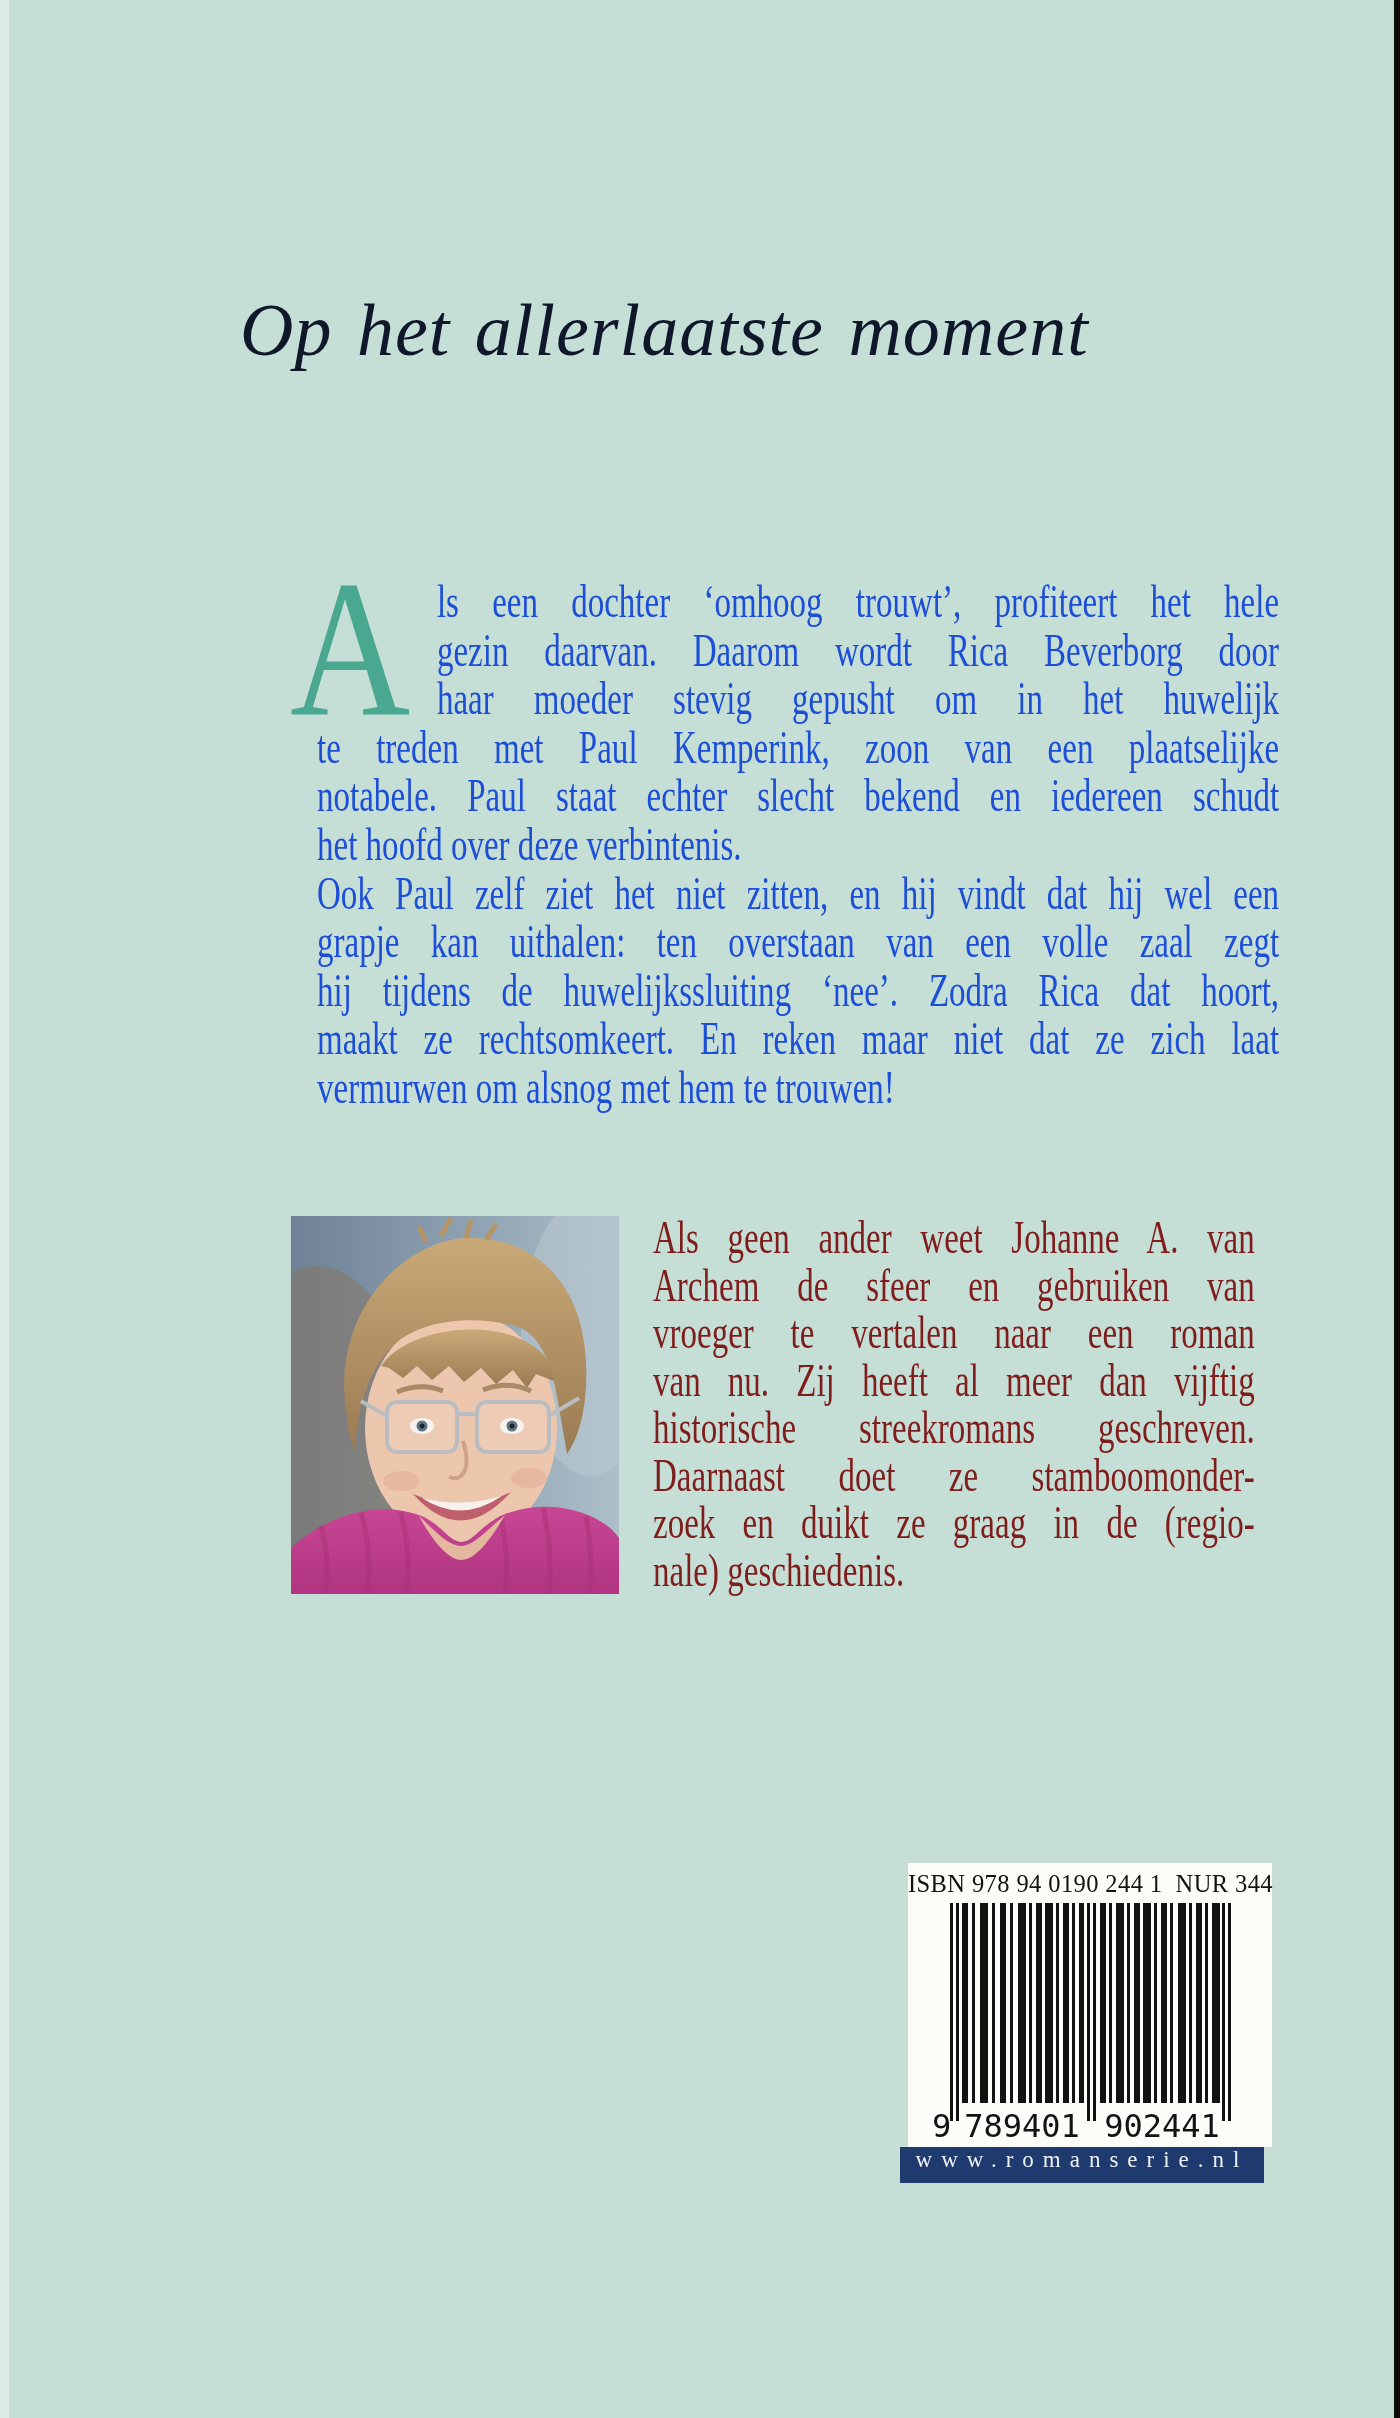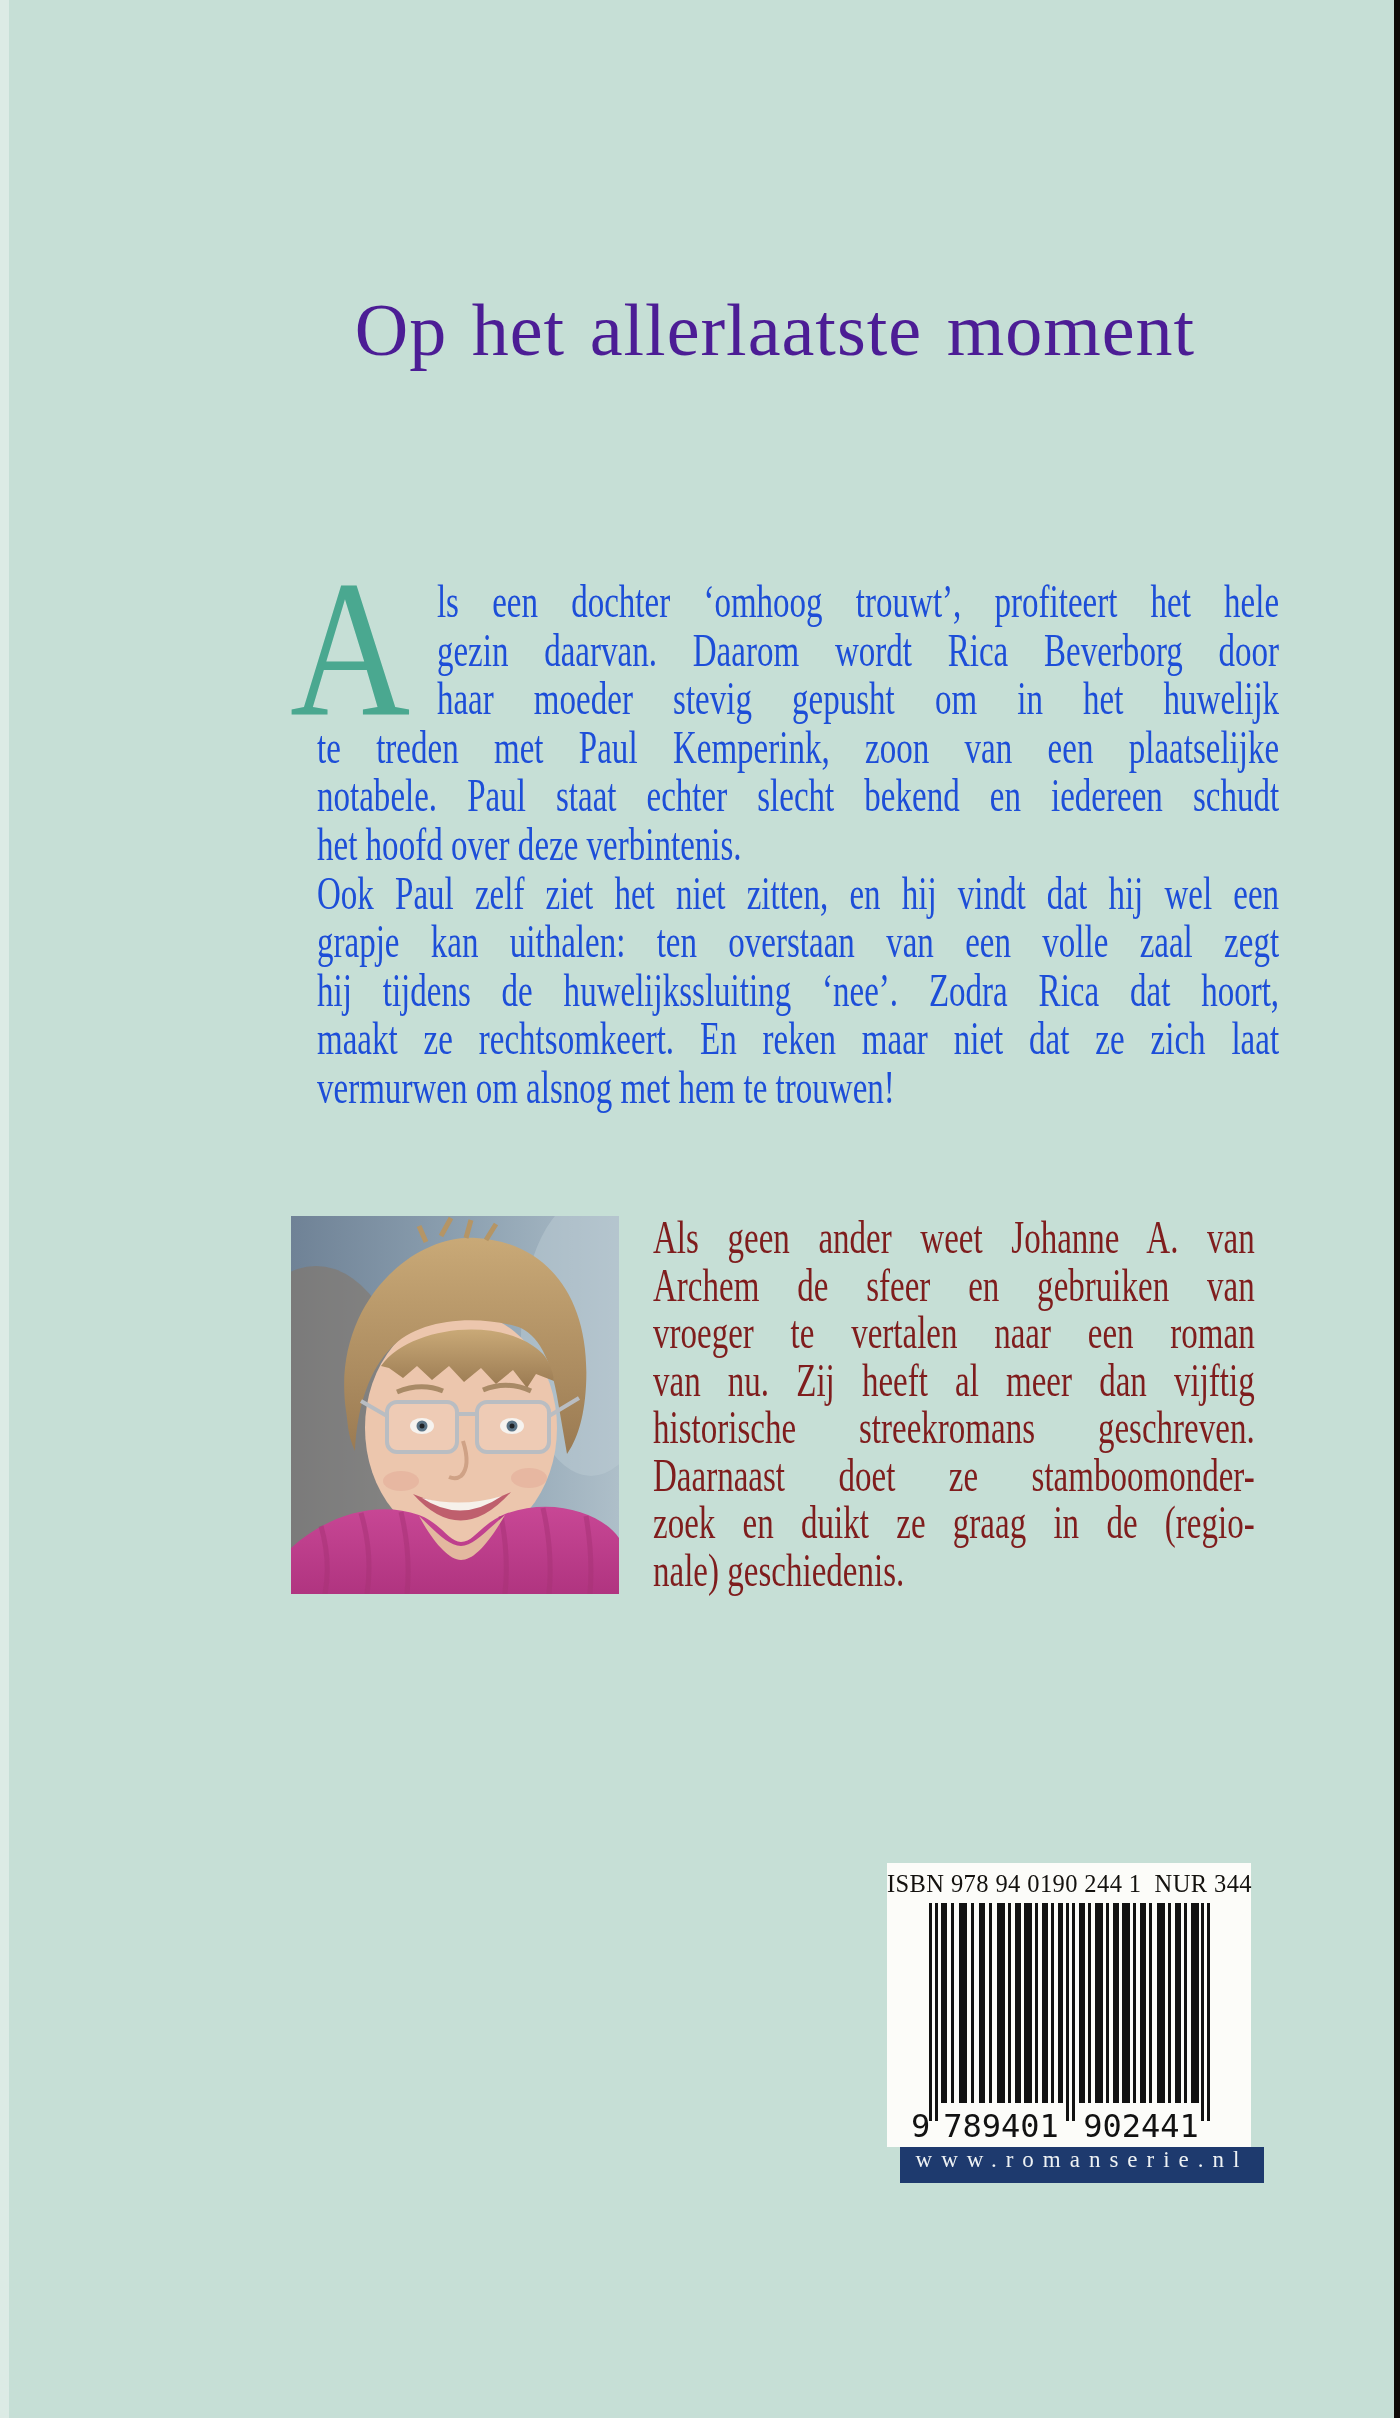--- a/index.html
+++ b/index.html
@@ -6,22 +6,22 @@
   #cover{
     position:relative; width:1400px; height:2418px; overflow:hidden;
     background:#c6dfd6; font-family:"Liberation Serif",serif;
   }
   .abs{position:absolute;}
   
   #spine-highlight{left:0;top:0;width:9px;height:2418px;background:#dcebe5;}
   #page-edge{left:1394px;top:0;width:6px;height:2418px;background:#0f0b08;}
 
   
-  #title{left:240px;top:282px;width:1070px;text-align:center;
-    font-size:74px;line-height:96px;color:#4c1d95;
+  #title{left:240px;top:282px;width:1070px;text-align:left;
+    font-style:italic;font-size:74px;line-height:96px;color:#0f172a;
     letter-spacing:1px;word-spacing:5px;}
 
   
   #synopsis{left:293px;top:578px;width:962px;color:#1d4ed8;margin-left:24px;}
   .jl{width:1340px;transform:scaleX(0.718);transform-origin:0 0;
     font-size:46px;line-height:48.6px;height:48.6px;
     text-align:justify;text-align-last:justify;text-justify:inter-word;white-space:nowrap;}
   .ind{padding-left:167px;width:1173px;}
   .lastline{text-align-last:left;}
   #dropcap{left:290px;top:551px;font-size:196px;line-height:196px;color:#4aa890;
@@ -32,21 +32,21 @@
   #bio{left:653px;top:1214px;width:602px;color:#7f1d1d;}
   #bio .jl{width:838px;font-size:46px;line-height:47.5px;height:47.5px;}
 
   
   #publisher-logo{left:286px;top:2052px;color:#2a291f;font-size:140px;line-height:150px;
     letter-spacing:-6px;}
   #publisher-logo .amp{font-size:170px;font-style:italic;position:relative;top:20px;
     margin:0 -14px 0 -12px;letter-spacing:0;}
 
   
-  #barcode-panel{left:887px;top:1863px;width:364px;height:284px;background:#fcfcf9;}
+  #barcode-panel{left:908px;top:1863px;width:364px;height:284px;background:#fcfcf9;}
   #isbn-line{position:absolute;left:0;top:7px;width:364px;text-align:center;
     font-size:24.5px;color:#14120f;letter-spacing:0.4px;white-space:pre;}
   #barcode-svg{position:absolute;left:22px;top:40px;}
 
   
   #website-band{left:900px;top:2147px;width:364px;height:36px;background:#1e3a6e;
     display:flex;justify-content:center;}
   #website-band span{color:#eef2f4;font-size:23px;letter-spacing:9px;}
 </style>
 </head>

